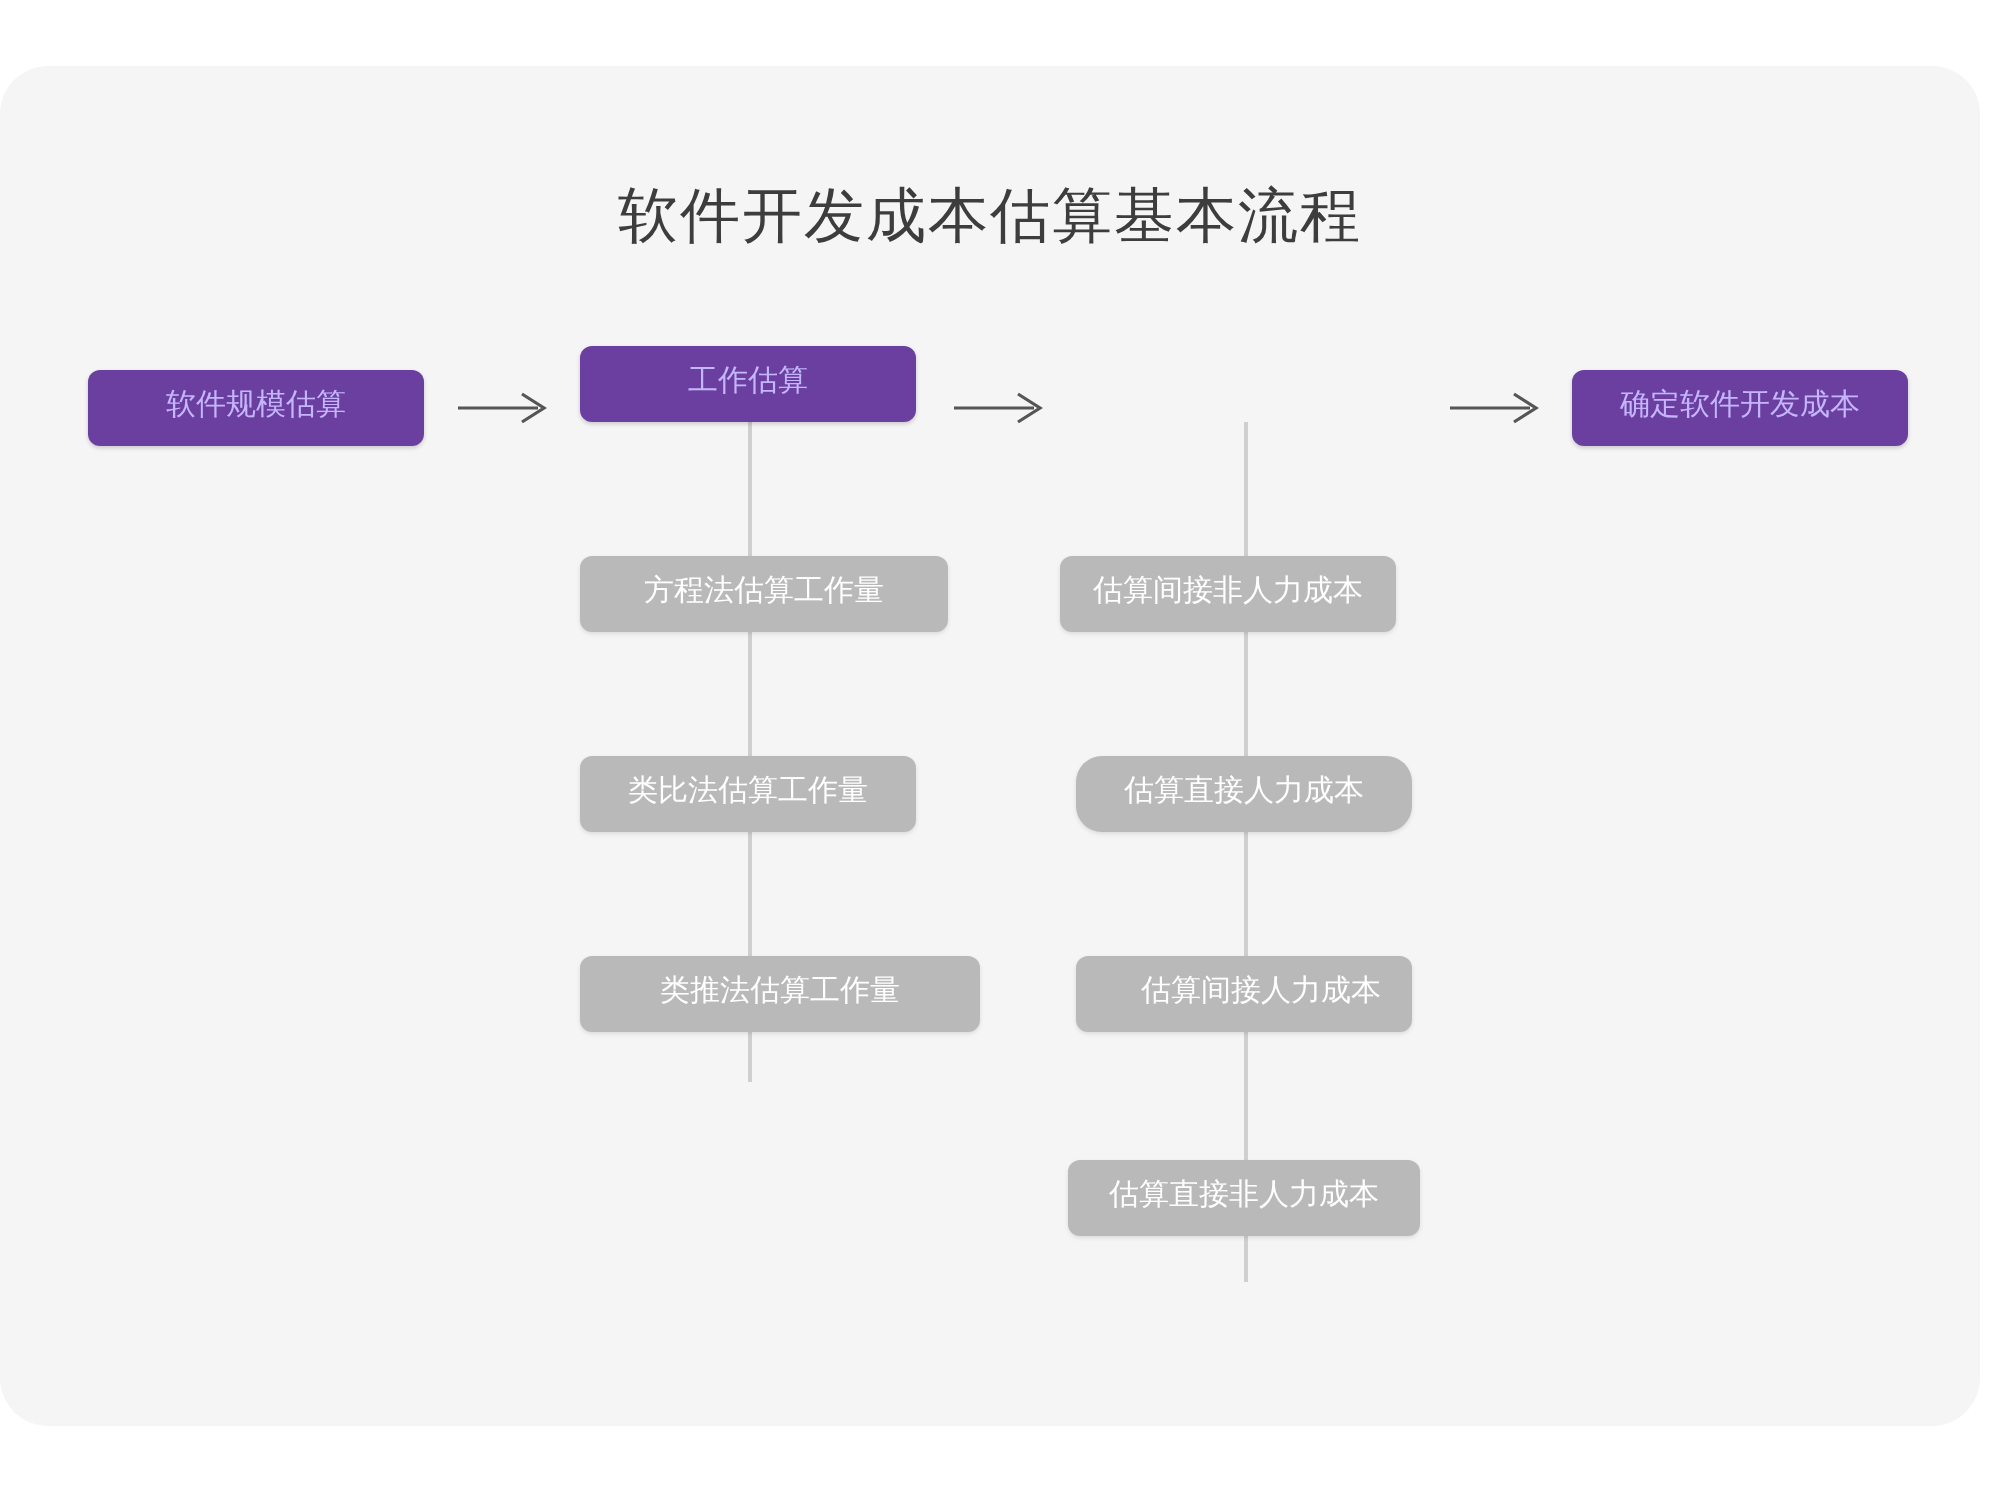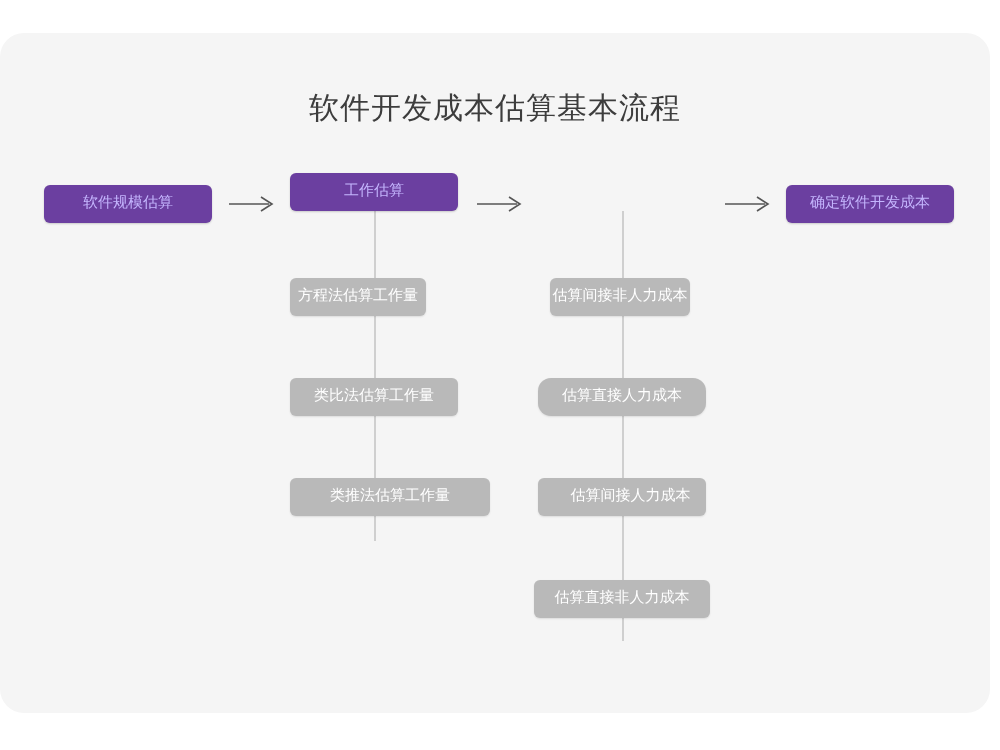--- a/index.html
+++ b/index.html
@@ -125,27 +125,27 @@
 
       <div class="arrow" style="left:724px; top:161px; width:48px;">
         <svg width="48" height="20" viewBox="0 0 48 20">
           <line x1="1" y1="10" x2="41" y2="10" stroke="#555555" stroke-width="1.6"></line>
           <polyline points="33,3 44,10 33,17" fill="none" stroke="#555555" stroke-width="1.6"></polyline>
         </svg>
       </div>
 
       <div class="node primary" style="left:786px; top:152px; width:168px;">确定软件开发成本</div>
 
-      <div class="node secondary" style="left:290px; top:245px; width:136px;">方程法估算工作量</div>
+      <div class="node secondary" style="left:290px; top:245px; width:184px;">方程法估算工作量</div>
 
       <div class="node secondary" style="left:290px; top:345px; width:168px;">类比法估算工作量</div>
 
       <div class="node secondary" style="left:290px; top:445px; width:200px;">类推法估算工作量</div>
 
-      <div class="node secondary" style="left:550px; top:245px; width:140px;">估算间接非人力成本</div>
+      <div class="node secondary" style="left:530px; top:245px; width:168px;">估算间接非人力成本</div>
 
       <div class="node secondary" style="left:538px; top:345px; width:168px;border-radius:13px;">估算直接人力成本</div>
 
       <div class="node secondary" style="left:538px; top:445px; width:168px;padding-left:17px;">估算间接人力成本</div>
 
       <div class="node secondary" style="left:534px; top:547px; width:176px;">估算直接非人力成本</div>
 
     </div>
   </div>
 

